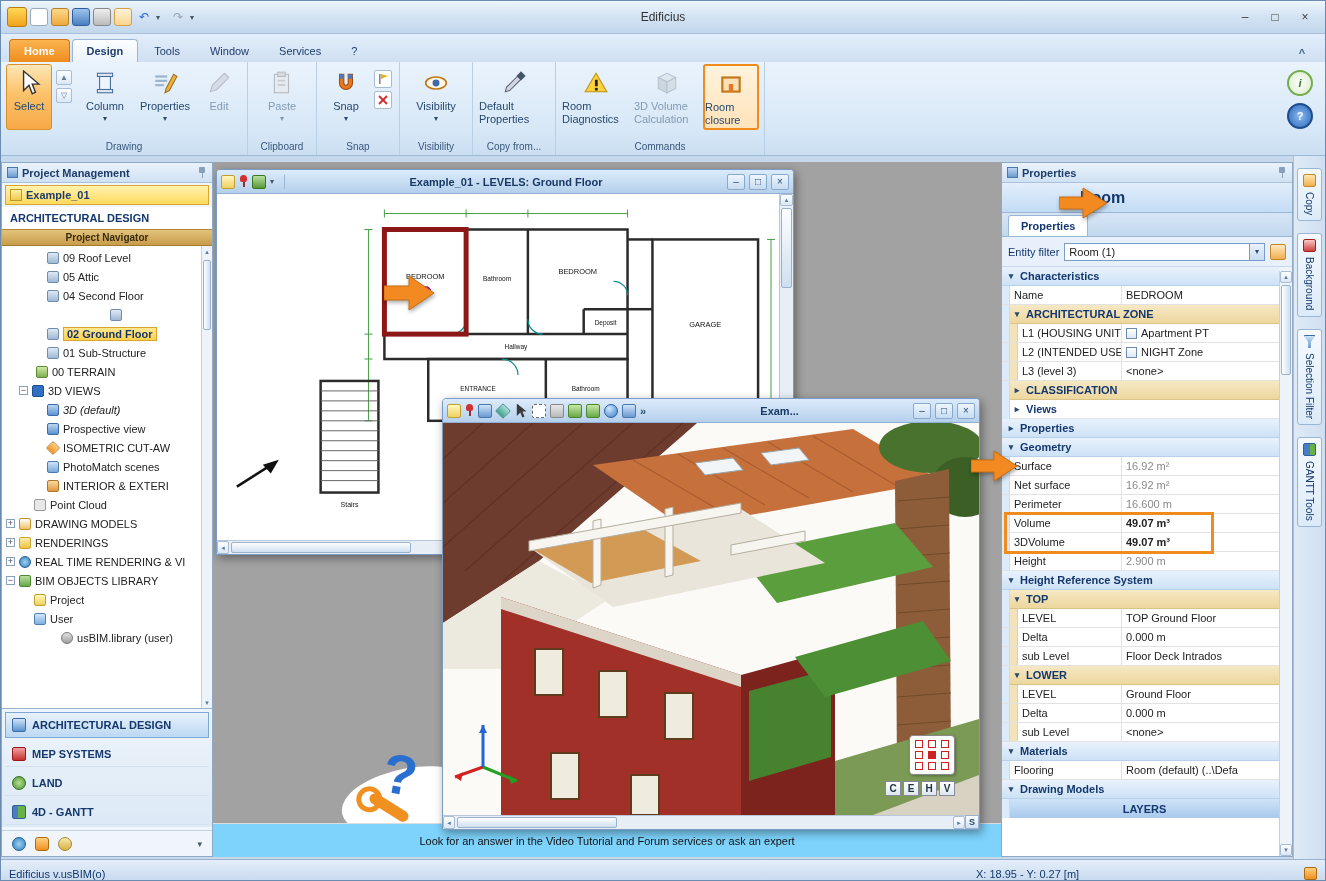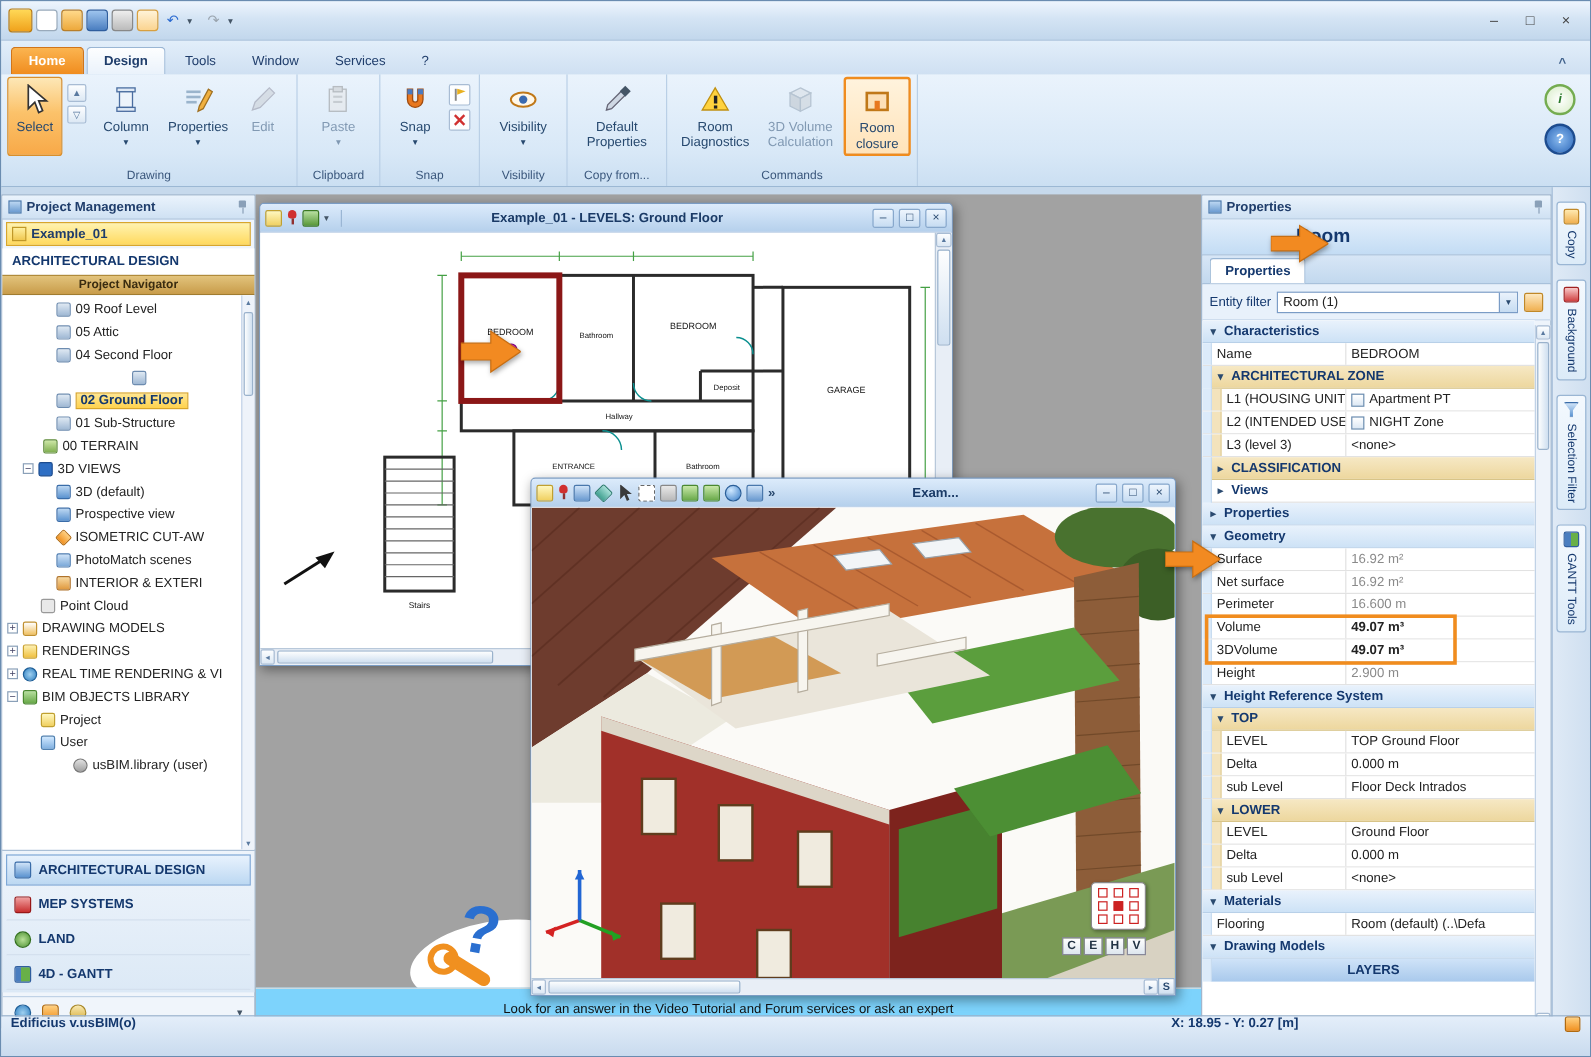--- a/index.html
+++ b/index.html
@@ -38,21 +38,21 @@
 
   
   .ribbon{position:absolute;top:61px;height:94px;left:0;right:0;
     background:linear-gradient(#eaf3fc,#d8e8f7 70%,#cbdff2);border-bottom:1px solid #9cb8d4;display:flex;}
   .rgroup{display:flex;flex-direction:column;border-right:1px solid #b9cfe6;padding:2px 5px 0;}
   .rgroup-body{flex:1;display:flex;align-items:flex-start;gap:2px;}
   .rgroup-label{height:17px;text-align:center;color:#3a577c;font-size:10px;line-height:17px;}
   .rbtn{width:58px;min-height:66px;display:flex;flex-direction:column;align-items:center;padding-top:3px;border-radius:3px;border:1px solid transparent;}
   .rbtn .ricon{width:30px;height:30px;display:flex;align-items:center;justify-content:center;}
   .rbtn .ricon svg{width:26px;height:26px;}
-  .rlabel{text-align:center;line-height:1.15;color:#27496f;margin-top:2px;}
+  .rlabel{text-align:left;line-height:1.15;color:#27496f;margin-top:2px;}
   .dd{font-size:8px;color:#27496f;margin-top:1px;}
   .rbtn.sel{background:linear-gradient(#fde7b6,#fbc26a 45%,#f8a948);border:1px solid #d98f2b;}
   .rbtn.dis{opacity:.5;fil2ter:none;}
   .rbtn.outline{border:2px solid #f08c1e;background:linear-gradient(#fff3dd,#ffe3ba);}
   .updown{display:flex;flex-direction:column;gap:3px;margin:6px 2px 0;}
   .udbtn{width:16px;height:15px;border:1px solid #a8bcd4;background:linear-gradient(#fdfeff,#dce8f4);
     display:flex;align-items:center;justify-content:center;font-size:8px;color:#5a7aa0;border-radius:2px;}
   .sidecol{display:flex;flex-direction:column;gap:3px;margin:6px 2px 0;}
   .smbtn{width:18px;height:18px;border:1px solid #a8bcd4;background:#fdfeff;border-radius:2px;
     display:flex;align-items:center;justify-content:center;font-size:10px;}
@@ -214,22 +214,22 @@
   .stab{width:25px;border:1px solid #9ab6d4;background:linear-gradient(#f4f9fe,#dcebf8);border-radius:3px;
     display:flex;flex-direction:column;align-items:center;padding:5px 0;gap:5px;color:#14386e;}
   .stab .vtxt{writing-mode:vertical-rl;font-size:10px;}
   .sic{width:13px;height:13px;border-radius:2px;flex:none;}
   .sic-copy{background:linear-gradient(#ffe9b0,#f0b050);border:1px solid #c08828;}
   .sic-background{background:linear-gradient(#f8c8c8,#d04040);border:1px solid #a02020;}
   .sic-filter{background:linear-gradient(#cfe3f8,#5b93d0);border:1px solid #3a6ca8;clip-path:polygon(0 0,100% 0,60% 55%,60% 100%,40% 100%,40% 55%);}
   .sic-gantt{background:linear-gradient(90deg,#4a7ec0 50%,#68b048 50%);border:1px solid #2f5e9e;}
 
   
-  .statusbar{position:absolute;bottom:0;height:34px;left:0;right:0;background:linear-gradient(#e4eefa,#c9dbee);
-    border-top:1px solid #9ab2cc;display:flex;align-items:flex-start;padding:0 8px;color:#14386e;font-weight:bold;}
+  .statusbar{position:absolute;bottom:0;height:21px;left:0;right:0;background:linear-gradient(#e4eefa,#c9dbee);
+    border-top:1px solid #9ab2cc;display:flex;align-items:flex-end;padding:0 8px;color:#14386e;}
   .sb-coords{position:absolute;left:975px;}
   .sb-right{margin-left:auto;display:flex;align-items:center;gap:6px;}
   .sb-ic{width:13px;height:13px;background:linear-gradient(#ffd080,#f09020);border:1px solid #b06a10;border-radius:2px;}
 
   
   .oarrow{position:absolute;z-index:60;filter:drop-shadow(1px 2px 2px rgba(0,0,0,.35));}
 </style>
 </head>
 <body>
 
@@ -241,20 +241,21 @@
       <span class="tb-ic tb-new"></span>
       <span class="tb-ic tb-open"></span>
       <span class="tb-ic tb-save"></span>
       <span class="tb-ic tb-print"></span>
       <span class="tb-ic tb-sel"></span>
       <span class="tb-ic tb-undo">↶</span>
       <span class="tb-dd">▾</span>
       <span class="tb-ic tb-redo">↷</span>
       <span class="tb-dd">▾</span>
     </div>
+    <div class="tb-title">Edificius</div>
     <div class="tb-controls">
       <span class="tb-btn">–</span>
       <span class="tb-btn">□</span>
       <span class="tb-btn">×</span>
     </div>
   </div>
 
   <div class="tabrow" id="tabrow">
       <div class="tab home">Home</div>
       <div class="tab active">Design</div>
@@ -484,21 +485,21 @@
           <div class="titem" style="padding-left: 19px;">
             <span class="expspace"></span>
             <span class="ticon ic-terrain"></span>
             <span class="tlabel">00 TERRAIN</span>
           </div>
           <div class="titem" style="padding-left: 17px;">
             <span class="expbox">−</span>
             <span class="ticon ic-views3d"></span>
             <span class="tlabel">3D VIEWS</span>
           </div>
-          <div class="titem" style="padding-left: 30px;">
+          <div class="titem" style="padding-left: 30px; font-style: italic;">
             <span class="expspace"></span>
             <span class="ticon ic-view3d"></span>
             <span class="tlabel">3D (default)</span>
           </div>
           <div class="titem" style="padding-left: 30px;">
             <span class="expspace"></span>
             <span class="ticon ic-view3d"></span>
             <span class="tlabel">Prospective view</span>
           </div>
           <div class="titem" style="padding-left: 30px;">

